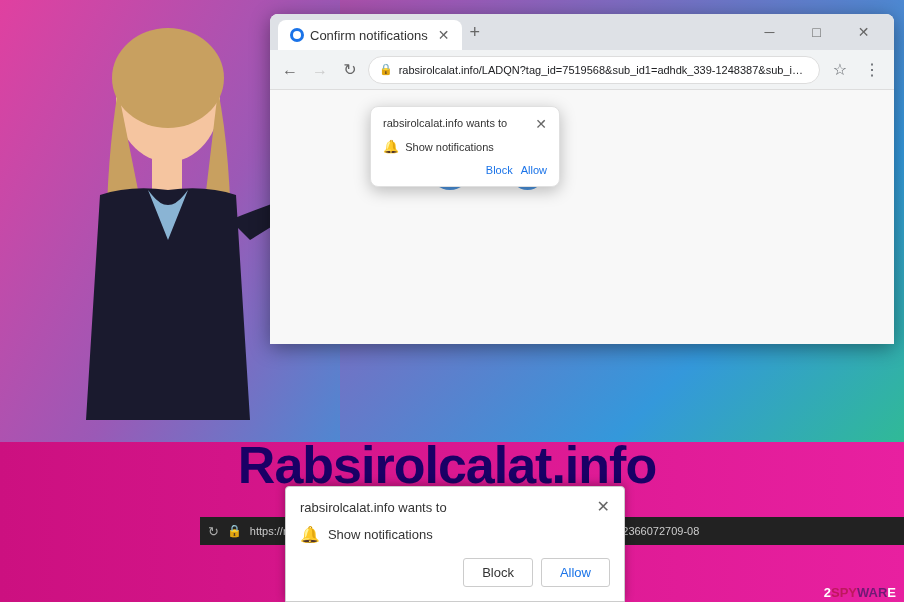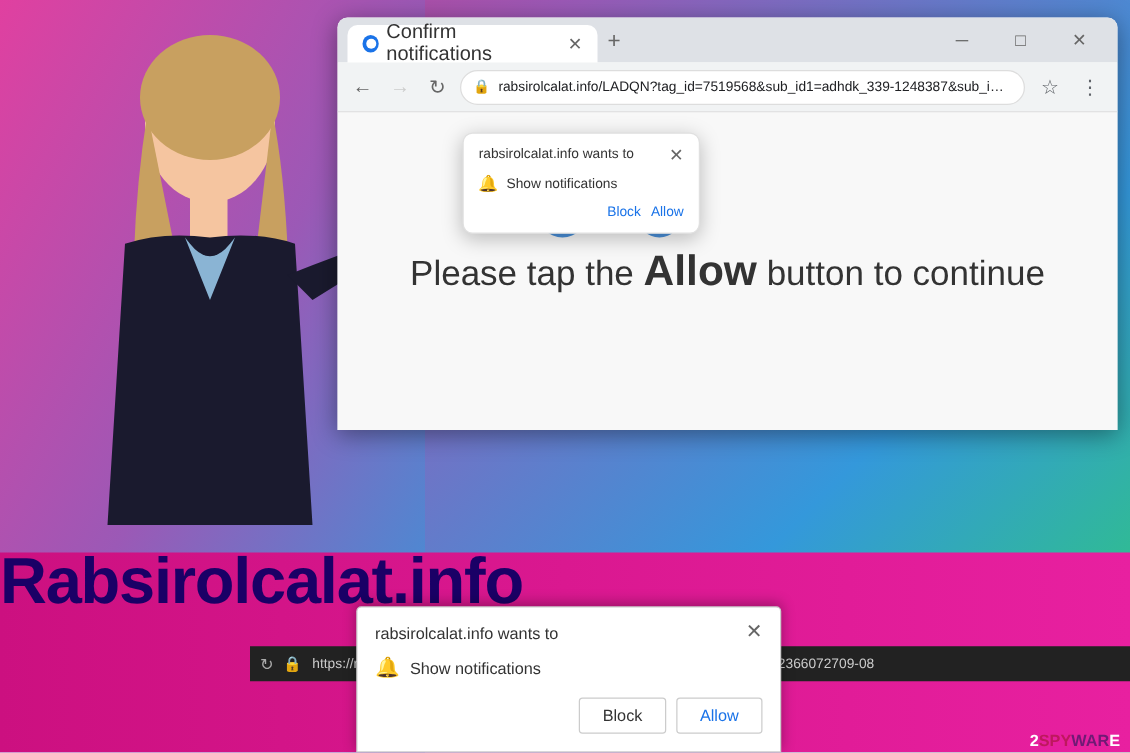--- a/index.html
+++ b/index.html
@@ -40,21 +40,21 @@
       background: linear-gradient(to right, #cc1080, #e820a0);
       z-index: 3;
     }
 
     
     .main-title {
       position: absolute;
       bottom: 107px;
       left: 0;
       width: 100%;
-      text-align: left;
+      text-align: center;
       padding-right: 10px;
       font-size: 52px;
       font-weight: bold;
       color: #1a0066;
       z-index: 10;
       letter-spacing: -1px;
     }
 
     
     .url-bar-bottom {
@@ -220,21 +220,21 @@
 
     .chrome-tab .tab-favicon::after {
       content: '';
       width: 8px;
       height: 8px;
       background: white;
       border-radius: 50%;
     }
 
     .chrome-tab .tab-title {
-      font-size: 16px;
+      font-size: 13px;
       color: #333;
     }
 
     .chrome-tab .tab-close {
       font-size: 14px;
       color: #666;
       margin-left: 4px;
       cursor: pointer;
     }
 
@@ -532,23 +532,20 @@
     </div>
     <div class="toolbar-icons">
       <button class="toolbar-icon-btn">☆</button>
       <button class="toolbar-icon-btn">⋮</button>
     </div>
   </div>
 
   <div class="chrome-page">
     <div class="blue-dot-1"></div>
     <div class="blue-dot-2"></div>
-    <div class="page-cta-text">
-      <span>Please tap the </span><span class="allow-word">Allow</span><span> button to continue</span>
-    </div>
 
     <div class="chrome-notification-popup">
       <div class="cn-header">
         <span class="cn-site">rabsirolcalat.info wants to</span>
         <span class="cn-close">✕</span>
       </div>
       <div class="cn-content">
         <span class="cn-bell">🔔</span>
         <span class="cn-text">Show notifications</span>
       </div>

